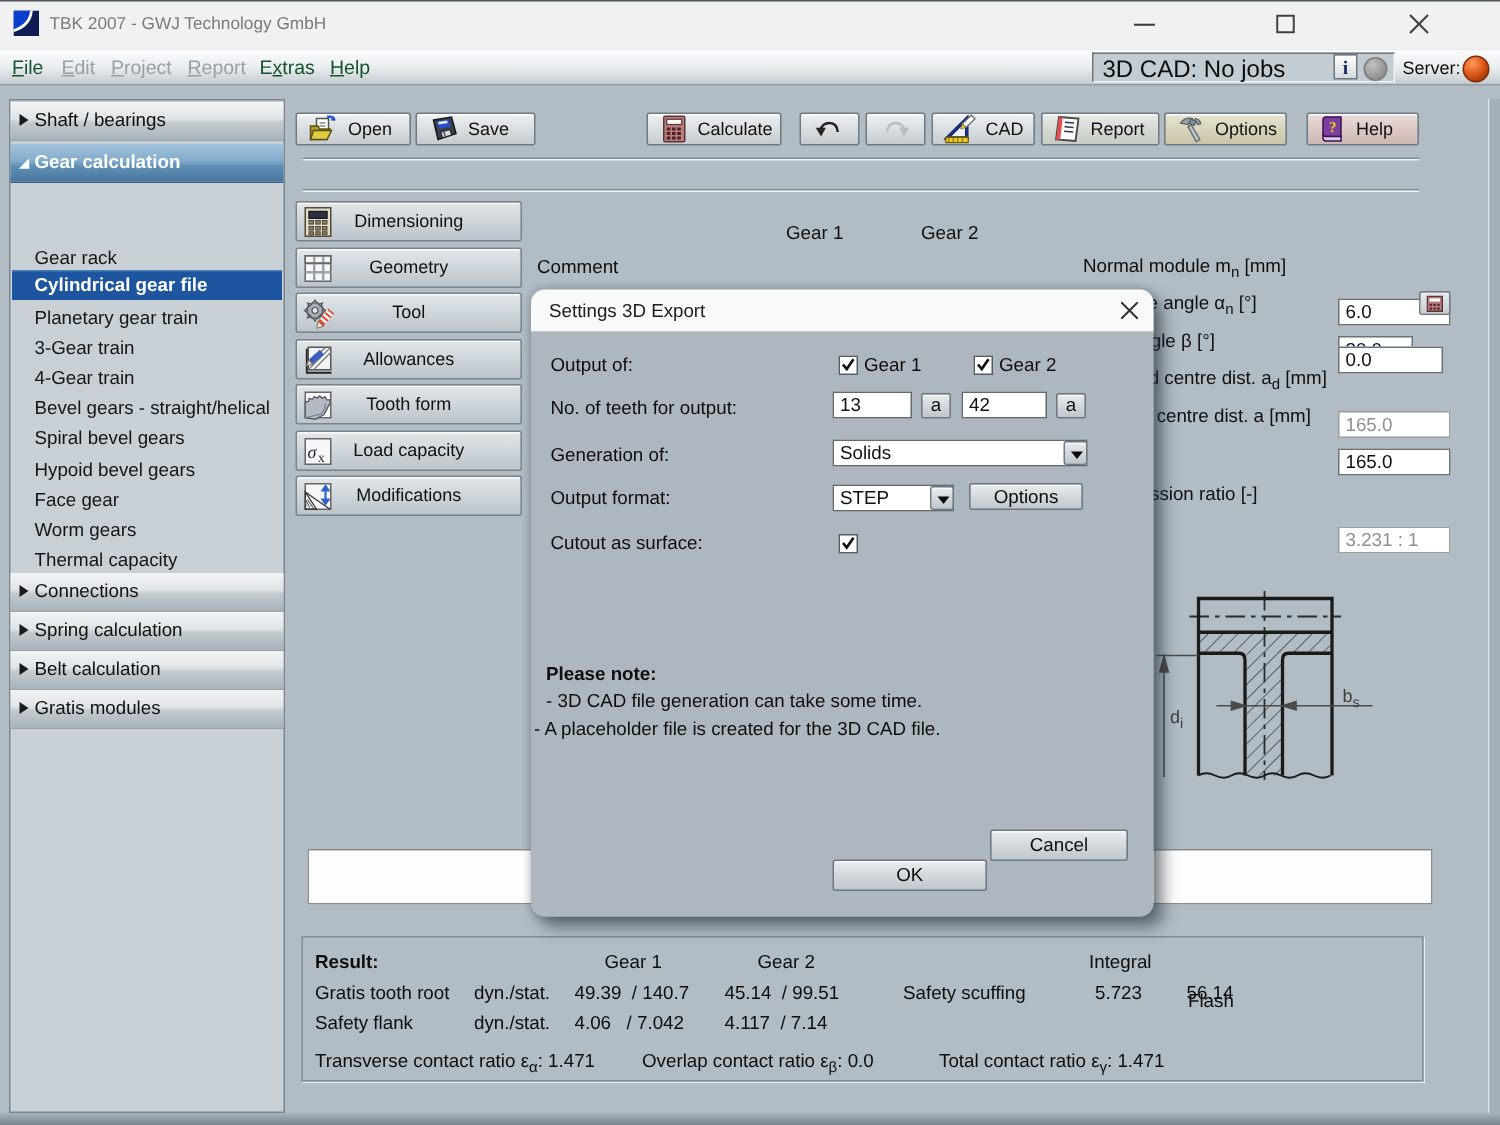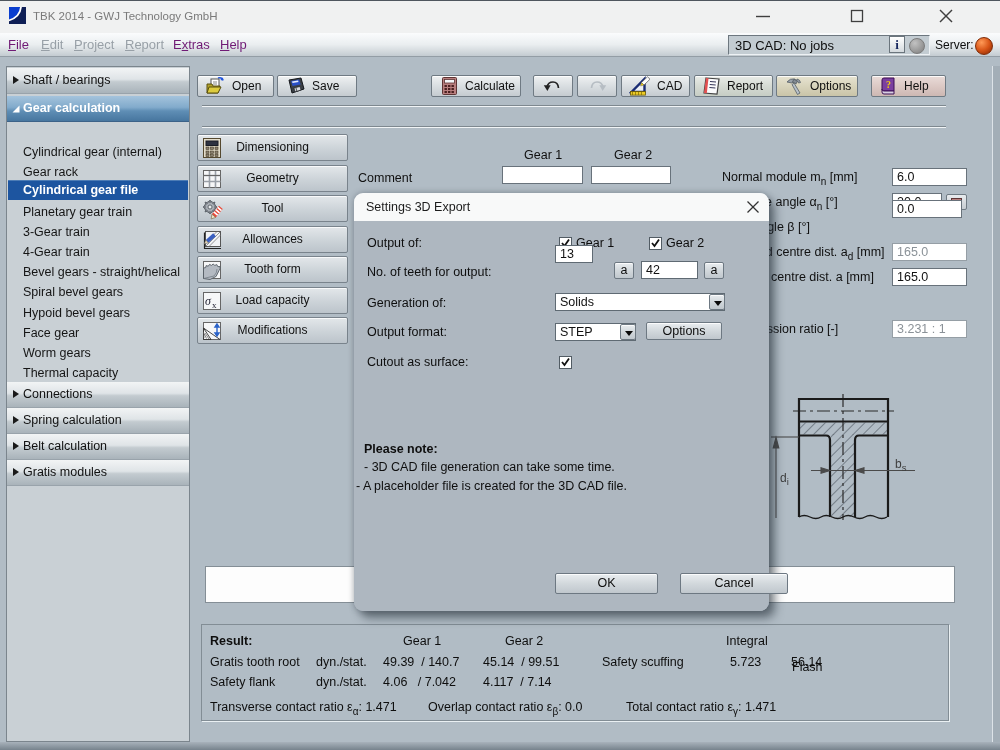--- a/index.html
+++ b/index.html
@@ -7,21 +7,21 @@
        font-family:"Liberation Sans",sans-serif;background:#b1bcc5;}
   .abs{position:absolute;}
   
   #titlebar{left:0;top:0;width:1000px;height:33px;background:#f0f1f1;
             border-top:1px solid #4e565e;box-sizing:border-box;}
   #titletext{left:33px;top:10px;font-size:11.5px;color:#7a7a7a;}
   
   #menubar{left:0;top:33px;width:1000px;height:24px;
            background:linear-gradient(#fbfcfd,#eaeef0 50%,#d2d8dc 82%,#c3cbd1);
            border-bottom:1px solid #939da5;box-sizing:border-box;}
-  .menuitem{top:33px;height:24px;line-height:23px;font-size:13px;color:#701a75;position:absolute;}
+  .menuitem{top:33px;height:24px;line-height:23px;font-size:13px;color:#14532d;position:absolute;}
   .menudis{color:#98a0a7;}
   
   #navpanel{left:6px;top:66px;width:184px;height:676px;background:#c9d0d5;
             border:1px solid #7b858d;box-sizing:border-box;}
   .navhead{left:0;width:182px;height:25px;position:absolute;
            background:linear-gradient(#f2f4f5,#dfe4e7 45%,#c3cbd0 55%,#a9b3ba);
            border-bottom:1px solid #99a3ab;line-height:25px;font-size:12.5px;color:#111;}
   .navhead .tri{position:absolute;left:6px;top:8px;width:0;height:0;
            border-left:6px solid #1a1a1a;border-top:4.5px solid transparent;border-bottom:4.5px solid transparent;}
   .navhead span{margin-left:16px;}
@@ -45,74 +45,73 @@
   
   .sbtn{position:absolute;left:197px;width:151px;height:27px;border:1px solid #79838c;border-radius:2px;
         background:linear-gradient(#e3e7ea,#ccd3d8 55%,#bcc4cb);
         box-shadow:inset 0 1px 0 rgba(255,255,255,.8);font-size:12px;color:#111;box-sizing:border-box;}
   .sbtn svg{position:absolute;left:3px;top:2px;}
   .sbtn .lab{position:absolute;left:0;right:0;text-align:center;top:0;line-height:25px;}
   
   .flabel{position:absolute;font-size:12.5px;color:#101010;height:18px;line-height:18px;}
   .rlabel{position:absolute;font-size:12.5px;color:#101010;height:18px;line-height:18px;white-space:nowrap;}
   .field{position:absolute;background:#fff;border:1px solid #68727b;box-sizing:border-box;
-         font-size:12.5px;color:#111;padding:1px 0 0 4px;height:18px;}
+         font-size:12.5px;color:#111;padding:1px 0 0 4px;height:18px;margin-top:31px;}
   .fdis{color:#8b9298;border-color:#959ea5;}
   sub{font-size:10px;}
   
   #results{left:201px;top:624px;width:748px;height:97px;border:1px solid #828d95;
            box-shadow:1px 1px 0 rgba(237,242,245,.95);box-sizing:border-box;}
   .rtext{position:absolute;font-size:12.5px;color:#0e0e0e;white-space:nowrap;}
   #bottomstrip{left:0;top:742px;width:1000px;height:8px;
                background:linear-gradient(#a8b2bb,#77838d);}
 </style>
 </head>
 <body>
 
 <div class="abs" id="titlebar"></div>
 <svg class="abs" style="left:9px;top:7px" width="17" height="17">
   <rect x="0" y="0" width="17" height="17" fill="#0e1e55"></rect>
   <path d="M0,0 L11.5,0 Q10.5,9.5 0,13 Z" fill="#0a3ecf"></path>
   <path d="M12,0 Q11,10 0,13.5" fill="none" stroke="#fff" stroke-width="1.8"></path>
 </svg>
-<div class="abs" id="titletext">TBK 2014 - GWJ Technology GmbH</div>
+<div class="abs" id="titletext">TBK 2007 - GWJ Technology GmbH</div>
 <svg class="abs" style="left:752px;top:8px" width="210" height="16">
   <line x1="4" y1="8.5" x2="18" y2="8.5" stroke="#3f3f3f" stroke-width="1.4"></line>
   <rect x="99.5" y="2.5" width="11" height="11" fill="none" stroke="#3f3f3f" stroke-width="1.3"></rect>
   <line x1="188" y1="2" x2="200" y2="14" stroke="#3f3f3f" stroke-width="1.4"></line>
   <line x1="200" y1="2" x2="188" y2="14" stroke="#3f3f3f" stroke-width="1.4"></line>
 </svg>
 
 <div class="abs" id="menubar"></div>
 <div class="menuitem" style="left:8px"><u>F</u>ile</div>
 <div class="menuitem menudis" style="left:41px"><u>E</u>dit</div>
 <div class="menuitem menudis" style="left:74px"><u>P</u>roject</div>
 <div class="menuitem menudis" style="left:125px"><u>R</u>eport</div>
 <div class="menuitem" style="left:173px">E<u>x</u>tras</div>
 <div class="menuitem" style="left:220px"><u>H</u>elp</div>
 <div class="abs" style="left:728px;top:35px;width:202px;height:20px;background:#c3ccd2;
      border-top:1px solid #6d777f;border-left:1px solid #6d777f;
      border-bottom:1px solid #edf1f4;border-right:1px solid #edf1f4;box-sizing:border-box;">
-  <div style="margin:2px 0 0 6px;font-size:13px;color:#0d0d0d;">3D CAD: No jobs</div>
+  <div style="margin:2px 0 0 6px;font-size:16px;color:#0d0d0d;">3D CAD: No jobs</div>
 </div>
 <div class="abs" style="left:889px;top:36px;width:16px;height:17px;border:1px solid #6b757d;
      background:linear-gradient(#ffffff,#d4dade);box-sizing:border-box;text-align:center;
      font-family:'Liberation Serif',serif;font-weight:bold;font-size:13px;color:#16275f;line-height:15px;">i</div>
 <div class="abs" style="left:909px;top:38px;width:14px;height:14px;border-radius:50%;
      background:radial-gradient(circle at 35% 30%,#c2c2c2,#8e8e8e 75%);border:1px solid #7b7b7b;"></div>
 <div class="abs" style="left:935px;top:38px;font-size:12px;color:#0d0d0d;">Server:</div>
 <div class="abs" style="left:975px;top:37px;width:18px;height:18px;border-radius:50%;
      background:radial-gradient(circle at 35% 28%,#ff9a57,#d85517 50%,#902c05 92%);border:1px solid #7e2a06;box-sizing:border-box;"></div>
 
 <div class="abs" id="navpanel">
   <div class="navhead" style="top:1px"><i class="tri"></i><span>Shaft / bearings</span></div>
   <div id="gearhead"><svg style="position:absolute;left:5px;top:9px" width="8" height="8">
         <polygon points="7.5,0.5 7.5,7.5 0.5,7.5" fill="#fff"></polygon>
       </svg><span>Gear calculation</span></div>
-  <div class="navitem" style="top:75px"><span>Cylindrical gear (internal)</span></div>
   <div class="navitem" style="top:95px"><span>Gear rack</span></div>
   <div class="navitem navsel" style="top:113px"><span>Cylindrical gear file</span></div>
   <div class="navitem" style="top:135px"><span>Planetary gear train</span></div>
   <div class="navitem" style="top:155px"><span>3-Gear train</span></div>
   <div class="navitem" style="top:175px"><span>4-Gear train</span></div>
   <div class="navitem" style="top:195px"><span>Bevel gears - straight/helical</span></div>
   <div class="navitem" style="top:215px"><span>Spiral bevel gears</span></div>
   <div class="navitem" style="top:236px"><span>Hypoid bevel gears</span></div>
   <div class="navitem" style="top:256px"><span>Face gear</span></div>
   <div class="navitem" style="top:276px"><span>Worm gears</span></div>
@@ -402,21 +401,21 @@
         <path d="M2,5 L4.5,8 L9,1.5" fill="none" stroke="#111" stroke-width="1.8"></path>
       </svg>
     </div>
  <div class="dlabel" style="left:222px;top:41px">Gear 1</div>
  <div class="cbox" style="left:295px;top:44px">
       <svg width="11" height="11">
         <path d="M2,5 L4.5,8 L9,1.5" fill="none" stroke="#111" stroke-width="1.8"></path>
       </svg>
     </div>
  <div class="dlabel" style="left:312px;top:41px">Gear 2</div>
- <div class="dfield" style="left:201px;top:52px;width:38px">13</div>
+ <div class="dfield" style="left:201px;top:68px;width:53px">13</div>
  <div class="dbtn" style="left:260px;top:69px;width:20px;height:17px;line-height:15px;font-size:12.5px;">a</div>
  <div class="dfield" style="left:287px;top:68px;width:57px">42</div>
  <div class="dbtn" style="left:350px;top:69px;width:20px;height:17px;line-height:15px;font-size:12.5px;">a</div>
  <div class="dfield" style="left:201px;top:100px;width:170px">Solids</div>
  <div class="dbtn arrowbtn" style="left:355px;top:101px;">
       <i></i>
     </div>
  <div class="dfield" style="left:201px;top:130px;width:81px">STEP</div>
  <div class="dbtn arrowbtn" style="left:266px;top:131px;">
       <i></i>
@@ -424,21 +423,21 @@
  <div class="dbtn" style="left:292px;top:129px;width:76px;height:18px;line-height:16px;">Options</div>
  <div class="cbox" style="left:205px;top:163px">
       <svg width="11" height="11">
         <path d="M2,5 L4.5,8 L9,1.5" fill="none" stroke="#111" stroke-width="1.8"></path>
       </svg>
     </div>
  <div class="dlabel" style="left:10px;top:247px;font-weight:bold">Please note:</div>
  <div class="dlabel" style="left:10px;top:265px">- 3D CAD file generation can take some time.</div>
  <div class="dlabel" style="left:2px;top:284px">- A placeholder file is created for the 3D CAD file.</div>
  <div class="dbtn" style="left:201px;top:380px;width:103px;height:21px;line-height:19px;">OK</div>
- <div class="dbtn" style="left:306px;top:380px;width:108px;height:21px;line-height:19px;margin-left:20px;">Cancel</div>
+ <div class="dbtn" style="left:306px;top:360px;width:92px;height:21px;line-height:19px;">Cancel</div>
 </div>
 <style>
  .dlabel{position:absolute;font-size:12.5px;color:#0e0e0e;height:18px;line-height:18px;white-space:nowrap;}
  .dfield{position:absolute;background:#fff;border:1px solid #5f6a73;box-sizing:border-box;height:18px;
          font-size:12.5px;color:#111;padding:1px 0 0 4px;}
  .dbtn{position:absolute;border:1px solid #6d7882;border-radius:2px;box-sizing:border-box;
        background:linear-gradient(#e9edf0,#d2d8dc 50%,#c0c7cd);
        box-shadow:inset 0 1px 0 rgba(255,255,255,.8);
        font-size:12.5px;color:#0e0e0e;text-align:center;}
  .cbox{position:absolute;width:13px;height:13px;background:#fff;border:1px solid #525c64;box-sizing:border-box;}

